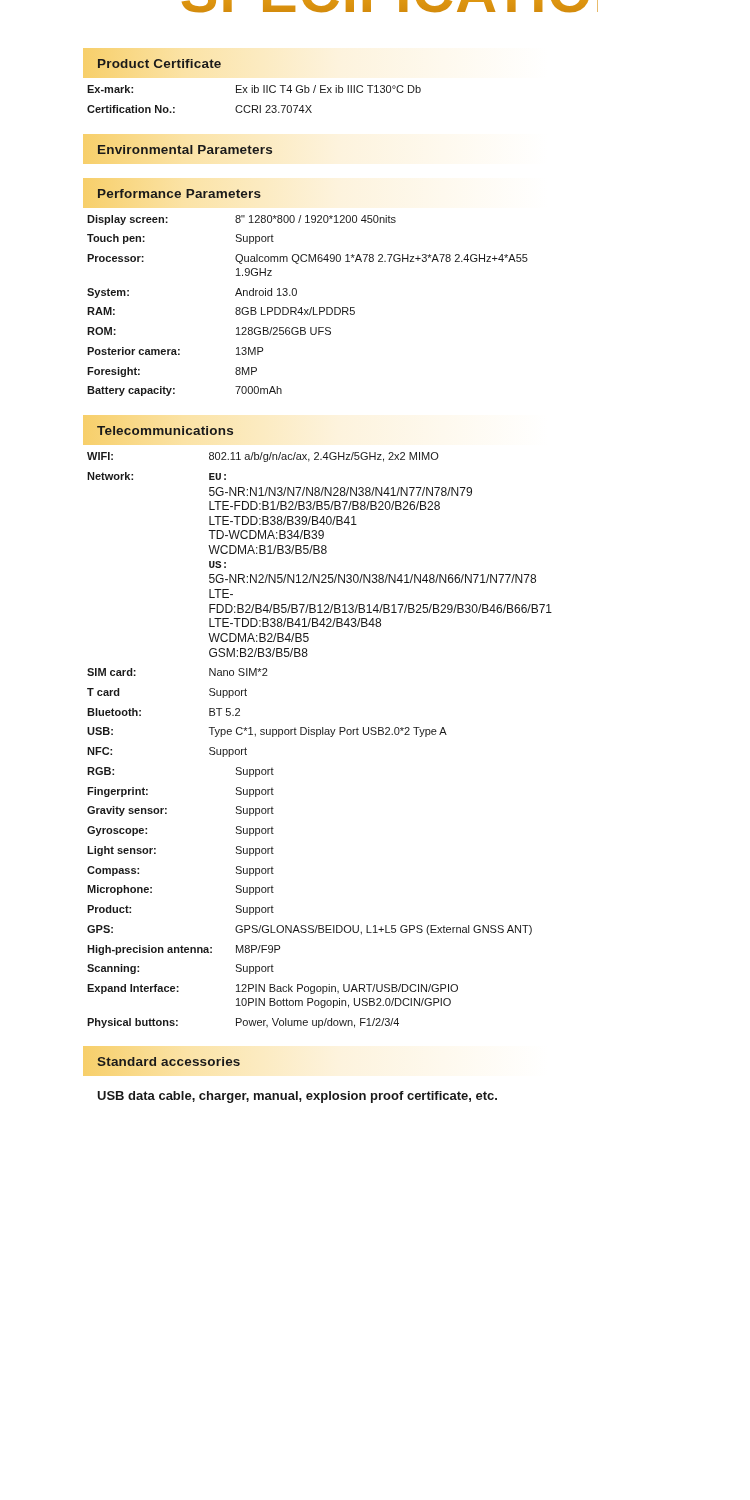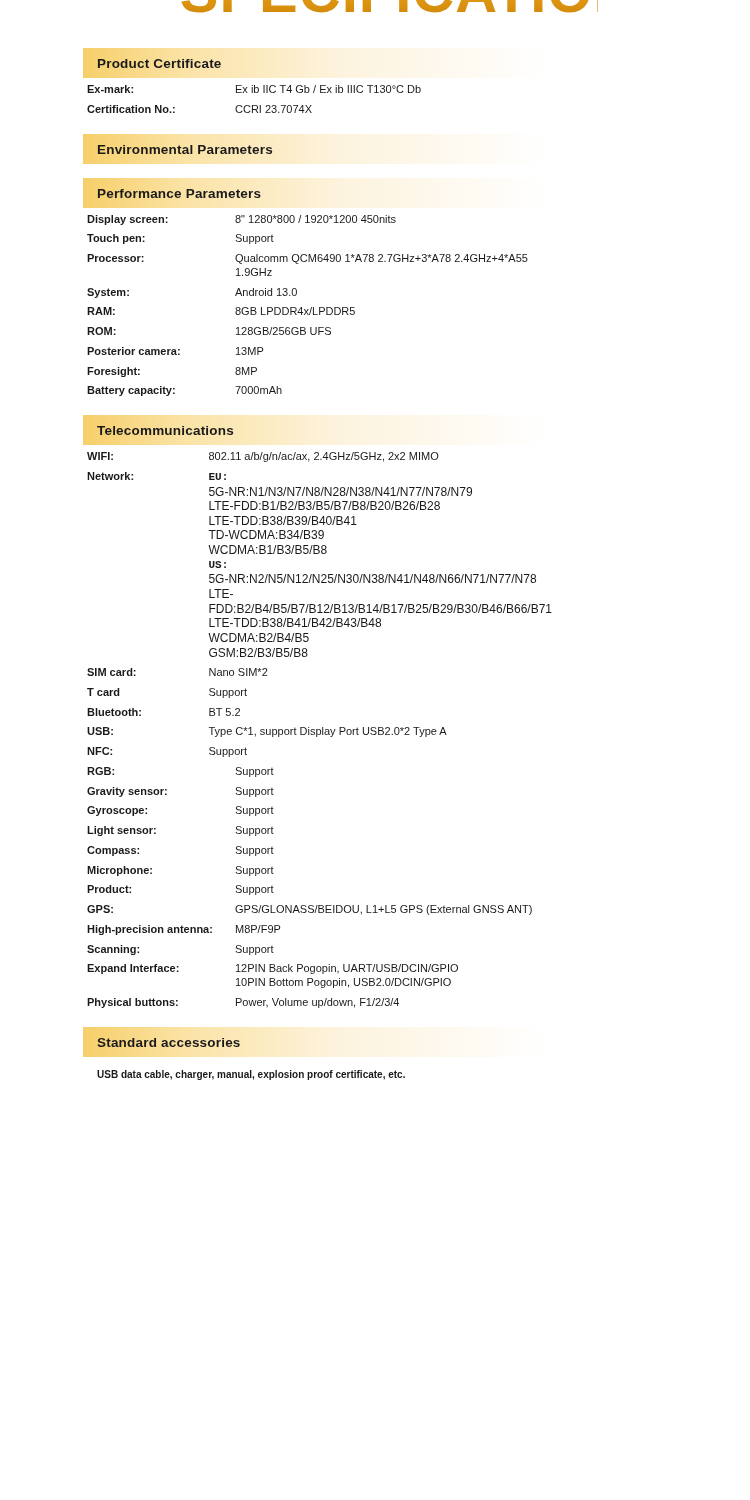--- a/index.html
+++ b/index.html
@@ -83,21 +83,21 @@
   td.value {
     font-weight: normal;
   }
   .value .multi-line { display: block; }
   .value .grp-title { font-weight: bold; display: block; margin-top: 1px; font-family: Liberation Mono, monospace; }
   .value .grp-line { display: block; font-size: 12px; line-height: 1.22; }
 
   .accessory-text {
     margin-left: 14px;
     padding: 10px 0 4px 0;
-    font-size: 10px;
+    font-size: 13px;
     font-weight: bold;
     color: #1a1a1a;
   }
 </style>
 </head>
 <body>
 
 <div class="page">
 
   <div class="banner">
@@ -229,20 +229,24 @@
     </div>
 
     <div class="section">
       <table class="spec">
         <tbody>
             <tr>
           <td class="label">RGB:</td>
           <td class="value">Support</td>
         </tr>
         <tr>
+          <td class="label">Fingerprint:</td>
+          <td class="value">Support</td>
+        </tr>
+        <tr>
           <td class="label">Gravity sensor:</td>
           <td class="value">Support</td>
         </tr>
         <tr>
           <td class="label">Gyroscope:</td>
           <td class="value">Support</td>
         </tr>
         <tr>
           <td class="label">Light sensor:</td>
           <td class="value">Support</td>

